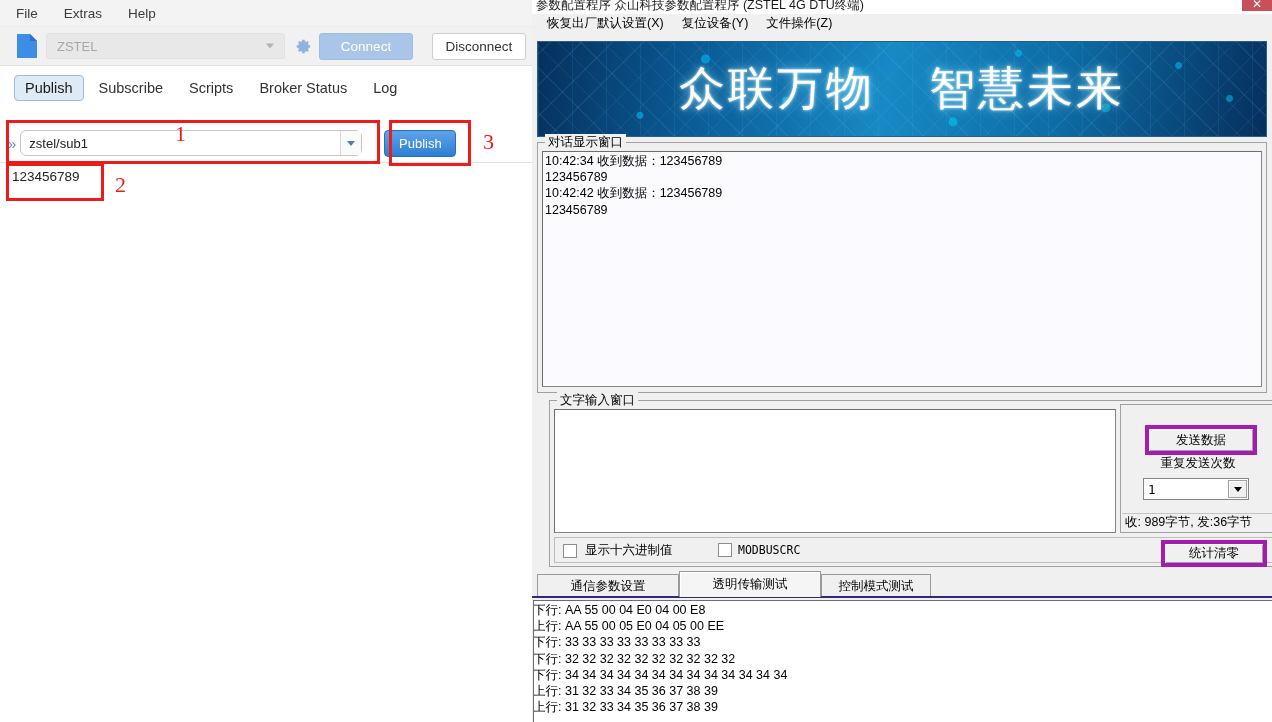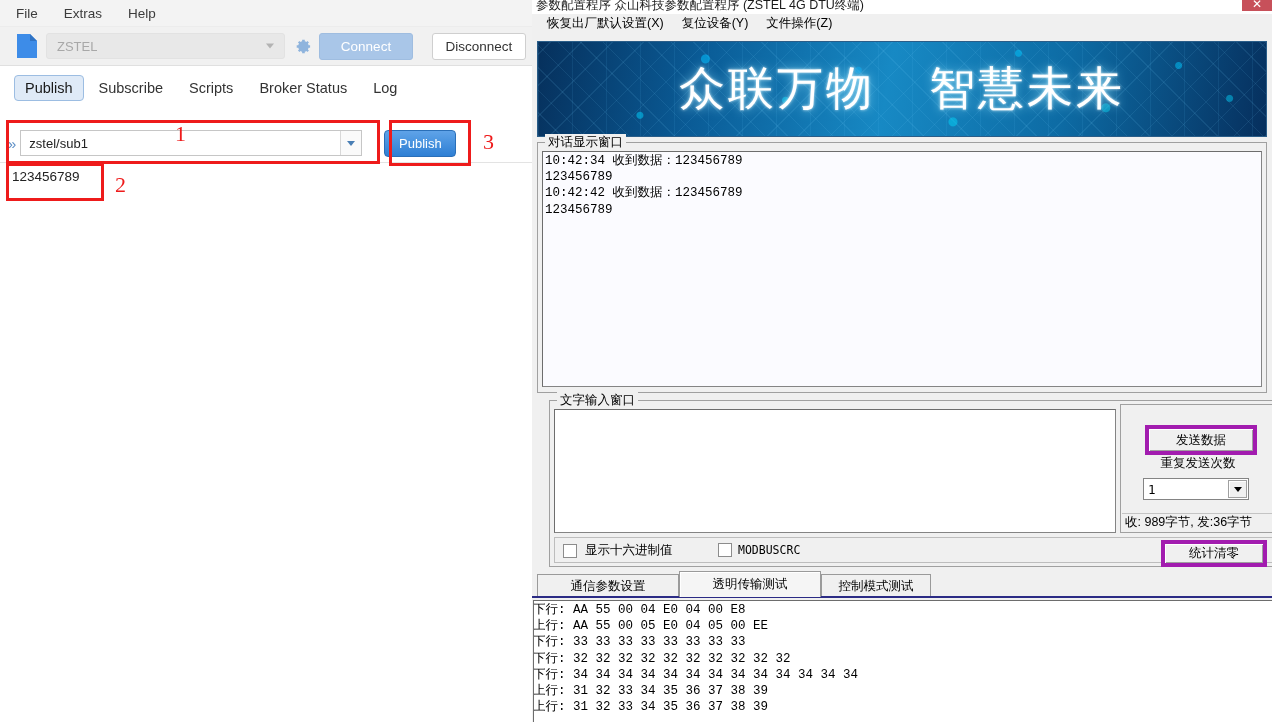--- a/index.html
+++ b/index.html
@@ -76,21 +76,21 @@
   .mqtt-tab.active {
     background: #dfeaf7; border: 1px solid #9cbde2; color: #1a1a1a;
   }
   .publish-row {
     position: absolute; left: 0; top: 124px; width: 532px; height: 38px;
     display: flex; align-items: center;
   }
   .chev { color: #5d8fc6; font-size: 15px; padding: 0 4px 0 8px; }
   .topic-box {
     position: relative; width: 340px; height: 24px;
-    border: 1px solid #c6c6c6; background: #fff; border-radius: 0;
+    border: 1px solid #c6c6c6; background: #fff; border-radius: 6px;
     display: flex; align-items: center;
   }
   .topic-box .tval { font-size: 13px; color: #222; padding-left: 8px; }
   .topic-box .tdrop {
     position: absolute; right: 0; top: 0; width: 20px; height: 100%;
     border-left: 1px solid #d8d8d8; background: #fafafa;
     display: flex; align-items: center; justify-content: center;
   }
   .topic-box .tdrop i {
     width: 0; height: 0; border-left: 4px solid transparent;
@@ -174,21 +174,21 @@
   }
   .groupbox > .gb-title {
     position: absolute; top: -9px; left: 7px; background: #f0f0f0;
     padding: 0 3px; font-size: 12.5px; color: #000;
   }
   .sunken {
     border: 1px solid #848484; border-top-color:#6d6d6d; border-left-color:#6d6d6d;
     background: #ffffff;
   }
   .mono-log {
-    font-family: Liberation Mono, monospace;
+    font-family: Liberation Sans, sans-serif;
     font-size: 12.5px; color: #000; line-height: 14.2px;
     white-space: pre; padding: 2px 0 0 2px; overflow: hidden;
   }
 
   .w-btn {
     background: #f0f0f0; border: 4px solid #a21caf;
     box-shadow: inset 1px 1px 0 #ffffff, inset -1px -1px 0 #a0a0a0;
     font-size: 12.5px; color: #000;
     display: flex; align-items: center; justify-content: center;
   }

